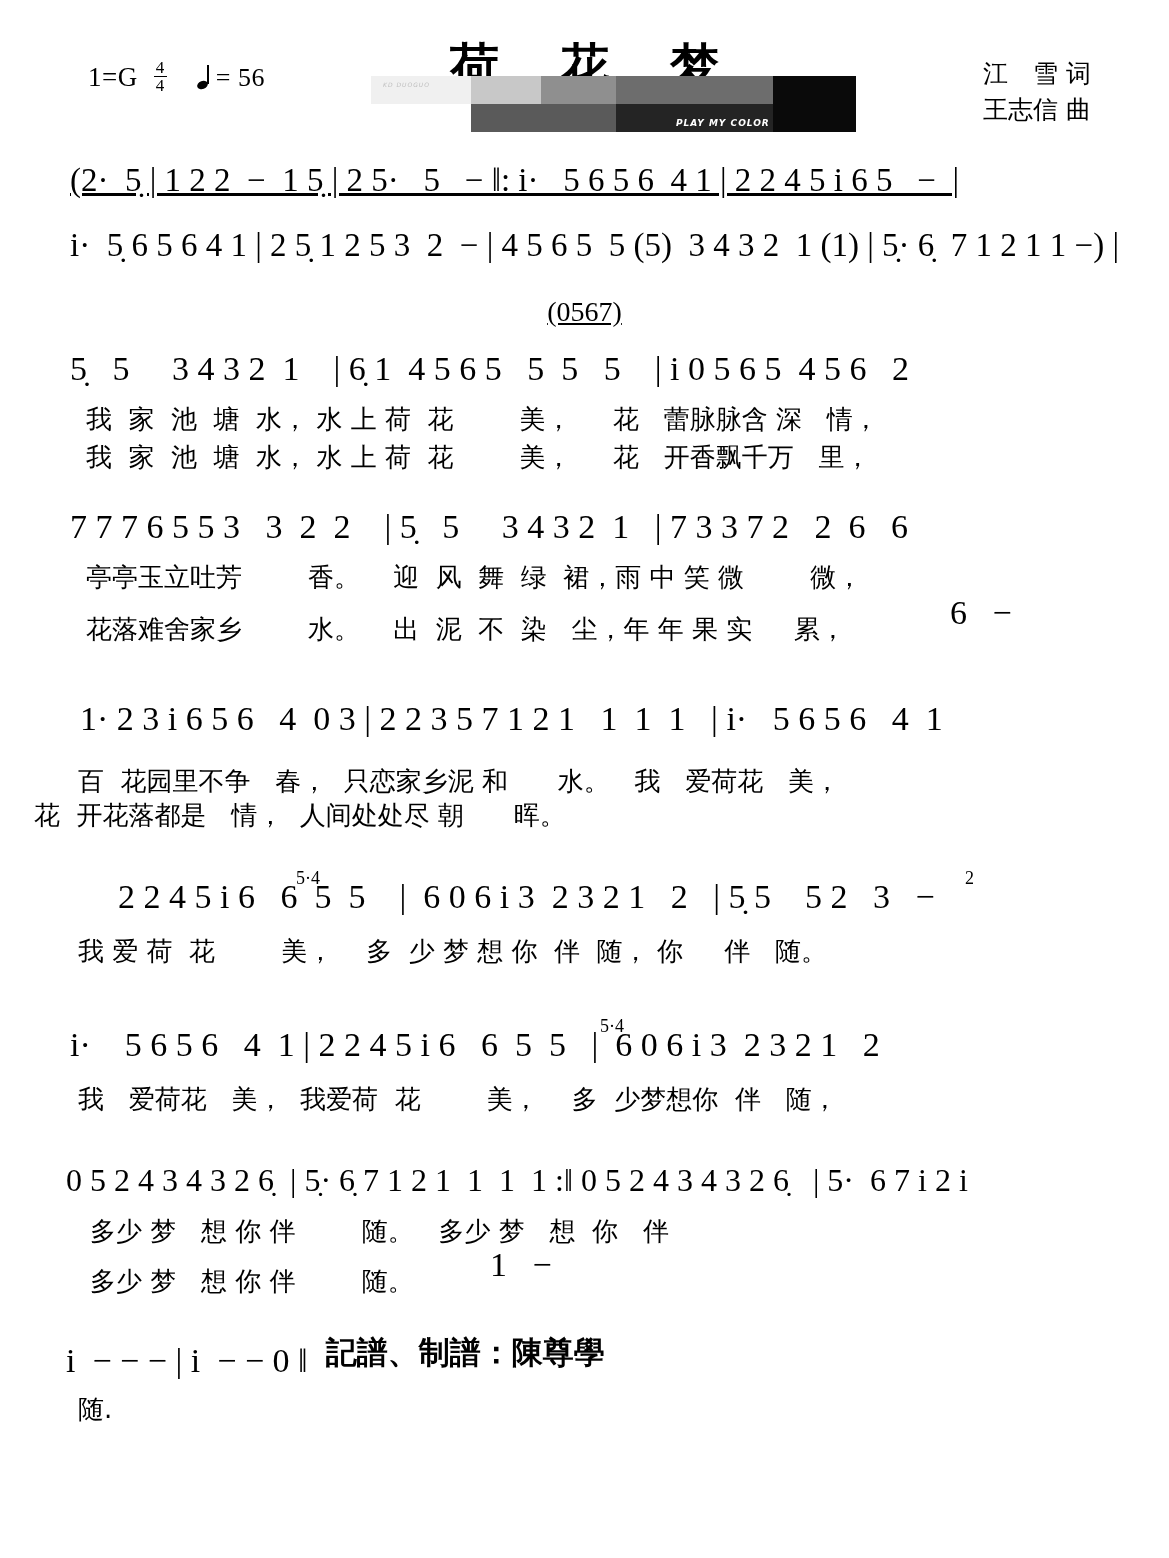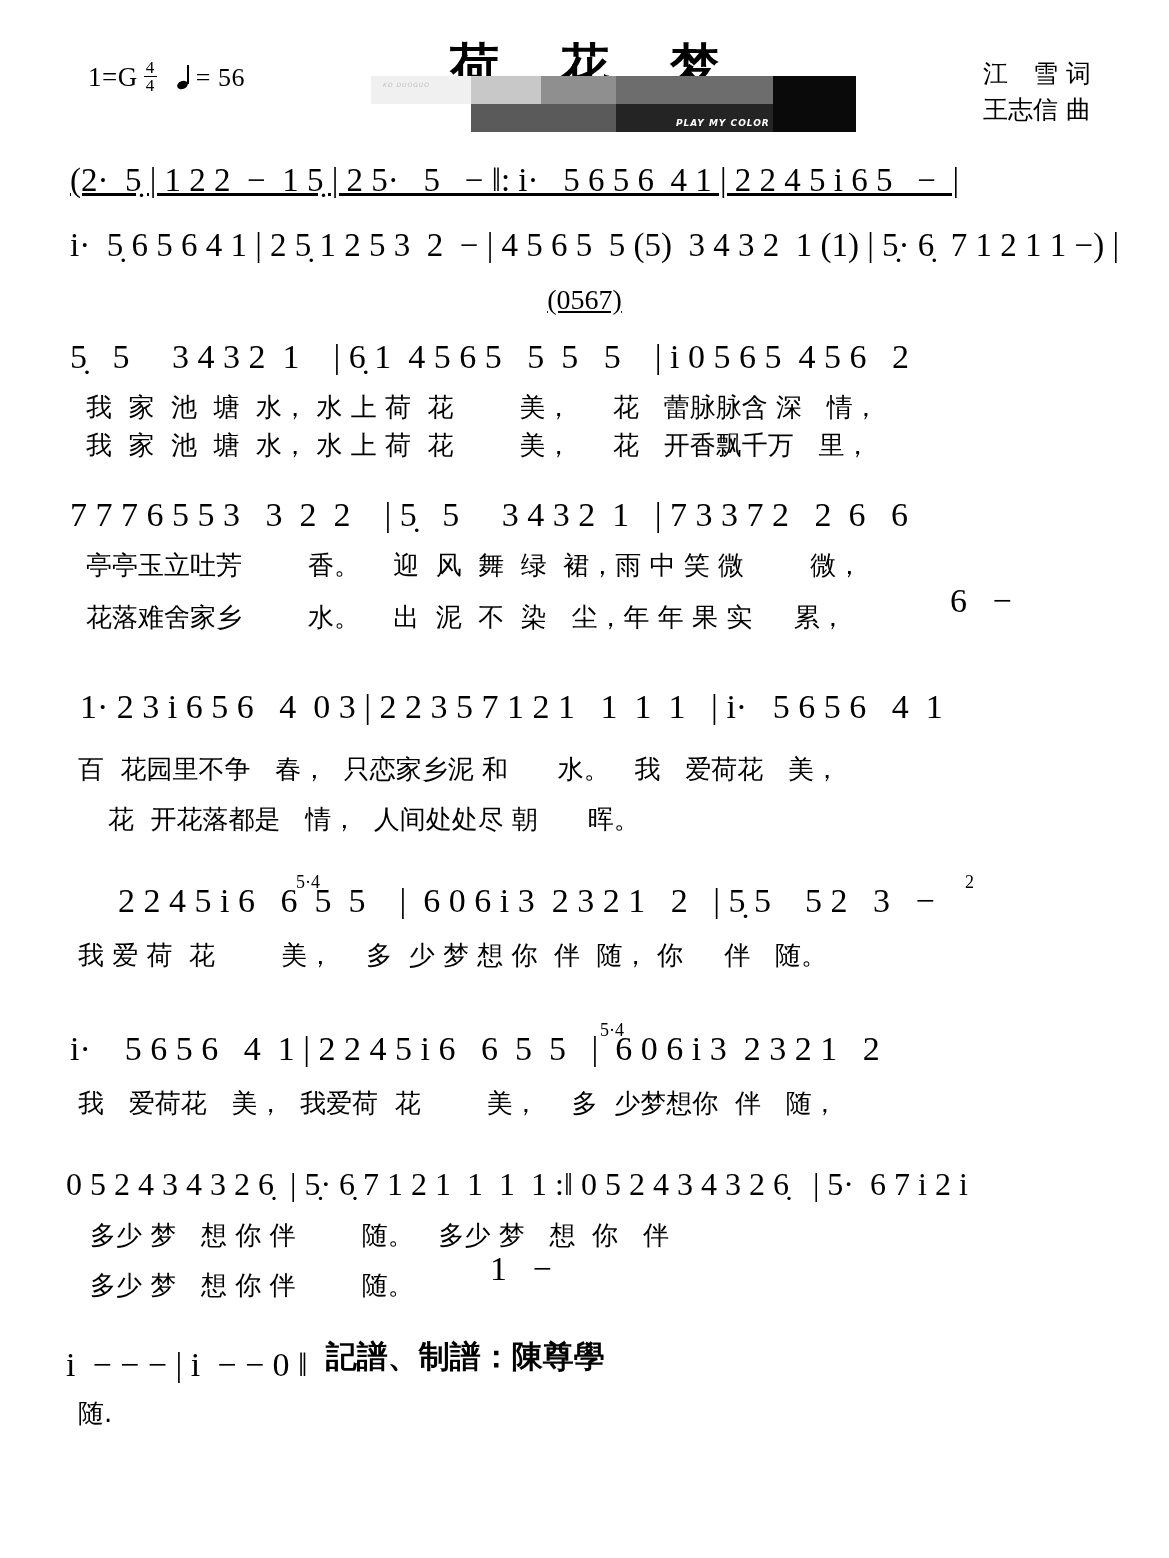--- a/index.html
+++ b/index.html
@@ -11,21 +11,21 @@
     position:relative;
     overflow:hidden;
   }
   .sheet{position:relative;width:1169px;height:1558px;}
 
   
   .header{position:relative;height:130px;}
   .key-sig{
     position:absolute;left:88px;top:60px;
     font-size:27px;letter-spacing:0.5px;
-    display:flex;align-items:center;gap:6px;
+    display:flex;align-items:center;gap:16px;
     font-family:"Liberation Serif", serif;
   }
   .frac{display:inline-block;text-align:center;font-size:17px;line-height:1.0;position:relative;top:-1px;}
   .frac .num{display:block;border-bottom:1.6px solid #000;padding:0 2px;}
   .frac .den{display:block;padding:0 2px;}
   .tempo{display:flex;align-items:center;gap:7px;margin-left:14px;font-size:26px;}
   .quarter-note{
     display:inline-block;width:12px;height:26px;position:relative;
   }
   .quarter-note:before{
@@ -133,39 +133,39 @@
         <span class="b">PLAY MY COLOR</span>
       </div>
     </div>
   </div>
 
   <div class="sect" style="margin-top:34px;">
     <div class="notes" style="font-size:33px;text-decoration:underline;">(2·  5̣ | 1 2 2  −  1 5̣ | 2 5·   5   − ‖: i·   5 6 5 6  4 1 | 2 2 4 5 i 6 5   −  |</div>
     <div class="notes" style="font-size:33px;margin-top:32px;">i·  5̣ 6 5 6 4 1 | 2 5̣ 1 2 5 3  2  − | 4 5 6 5  5 (5)  3 4 3 2  1 (1) | 5̣· 6̣  7 1 2 1 1 −) |</div>
   </div>
 
-  <div class="tag" style="margin-top:22px;">(0567)</div>
+  <div class="tag" style="margin-top:34px;">(0567)</div>
 
   <div class="sect" style="margin-top:24px;">
     <div class="notes">5̣   5     3 4 3 2  1    | 6̣ 1  4 5 6 5   5  5   5    | i 0 5 6 5  4 5 6   2</div>
     <div class="lyrics" style="margin-top:20px;">我  家  池  塘  水， 水 上 荷  花        美，     花   蕾脉脉含 深   情，</div>
     <div class="lyrics" style="margin-top:12px;">我  家  池  塘  水， 水 上 荷  花        美，     花   开香飘千万   里，</div>
   </div>
 
   <div class="sect" style="margin-top:40px;">
     <div class="notes">7 7 7 6 5 5 3   3  2  2    | 5̣   5     3 4 3 2  1   | 7 3 3 7 2   2  6   6</div>
     <div class="lyrics" style="margin-top:20px;">亭亭玉立吐芳        香。    迎  风  舞  绿  裙，雨 中 笑 微        微，</div>
     <div class="notes" style="padding-left:950px;margin-top:6px;">6   −</div>
     <div class="lyrics" style="margin-top:-14px;">花落难舍家乡        水。    出  泥  不  染   尘，年 年 果 实     累，</div>
   </div>
 
   <div class="sect" style="margin-top:60px;">
     <div class="notes" style="padding-left:80px;">1· 2 3 i 6 5 6   4  0 3 | 2 2 3 5 7 1 2 1   1  1  1   | i·   5 6 5 6   4  1</div>
     <div class="lyrics" style="margin-top:32px;padding-left:78px;">百  花园里不争   春，  只恋家乡泥 和      水。   我   爱荷花   美，</div>
-    <div class="lyrics" style="margin-top:24px;padding-left:108px;">花  开花落都是   情，  人间处处尽 朝      晖。</div>
+    <div class="lyrics" style="margin-top:8px;padding-left:34px;">花  开花落都是   情，  人间处处尽 朝      晖。</div>
   </div>
 
   <div class="sect" style="margin-top:52px;">
     <div class="notes" style="padding-left:118px;">2 2 4 5 i 6   6  5  5    |  6 0 6 i 3  2 3 2 1   2   | 5̣ 5    5 2   3   −</div>
     <span class="num-sup" style="position:absolute;left:296px;top:-12px;">5·4</span>
     <span class="num-sup" style="position:absolute;left:965px;top:-12px;">2</span>
     <div class="lyrics" style="margin-top:24px;padding-left:78px;">我 爱 荷  花        美，    多  少 梦 想 你  伴  随， 你     伴   随。</div>
   </div>
 
   <div class="sect" style="margin-top:64px;">

